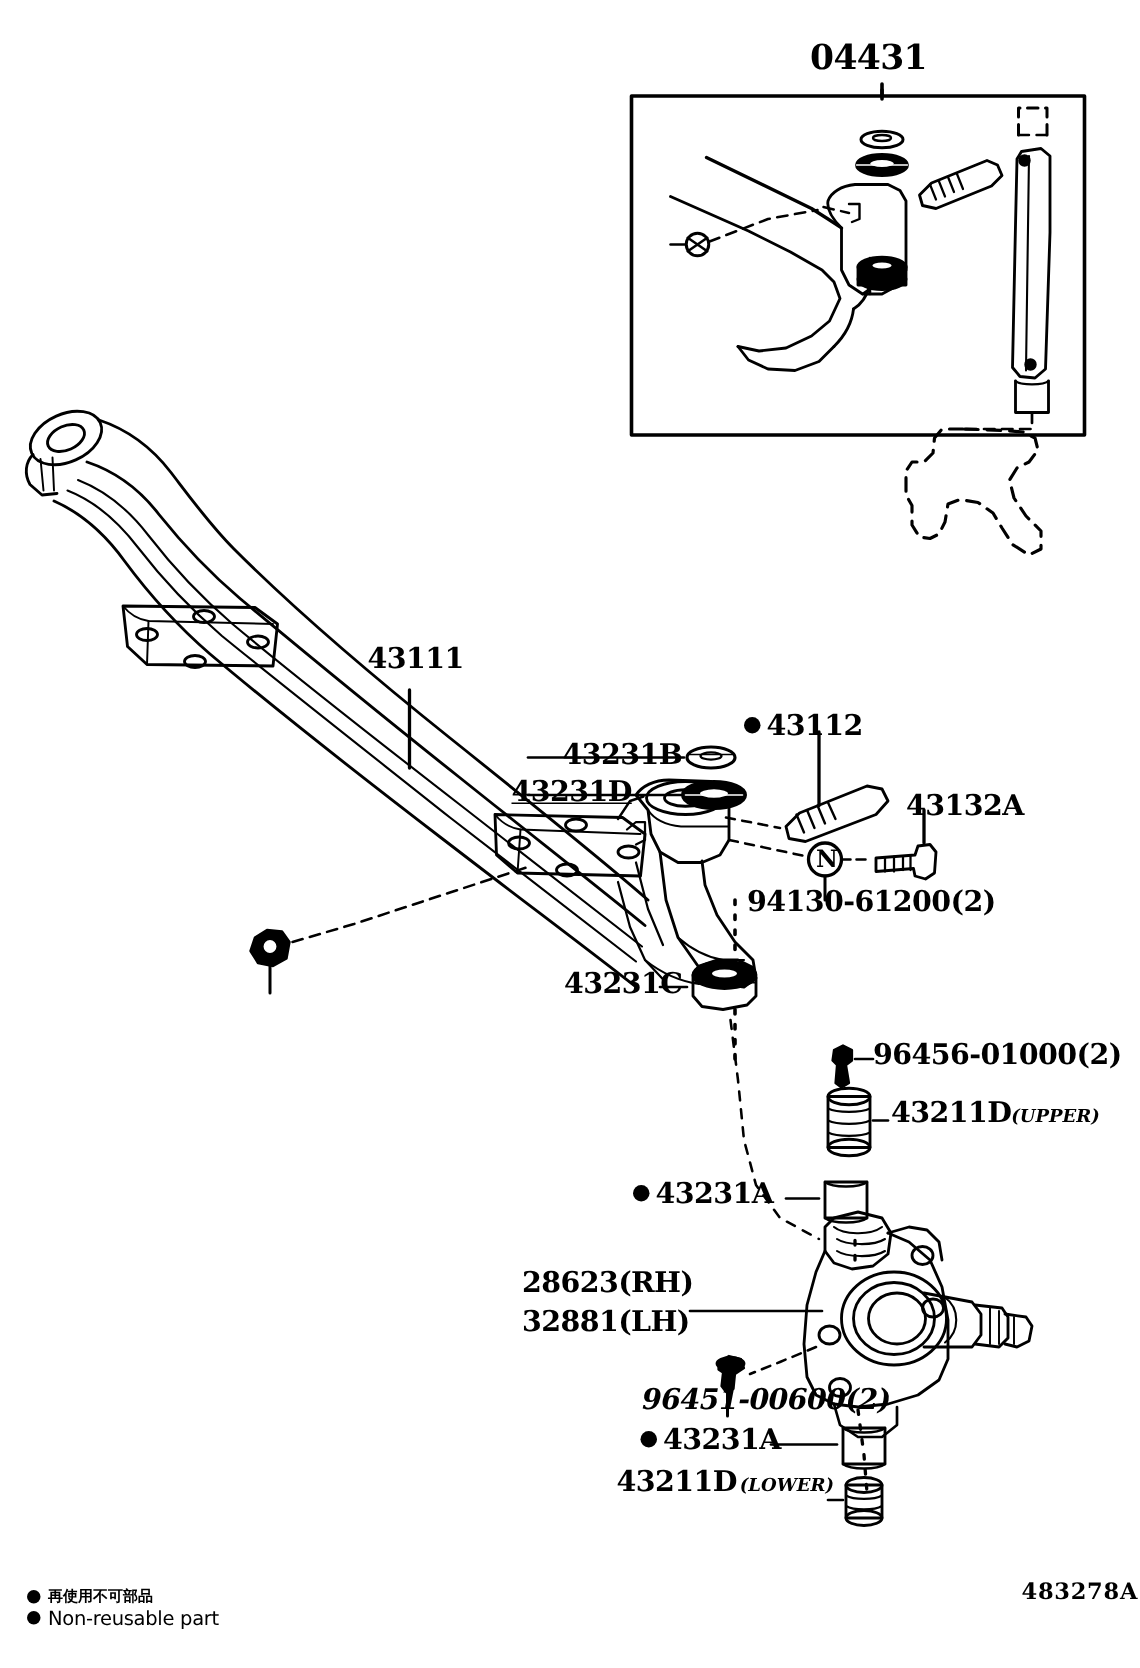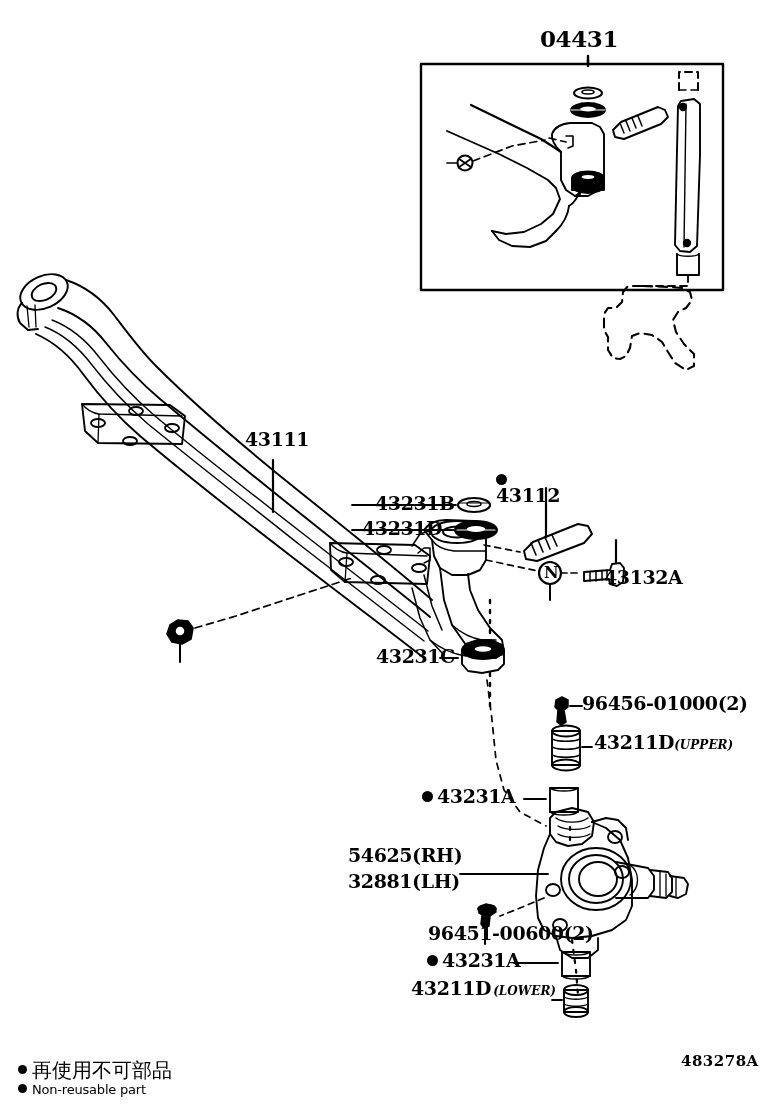--- a/index.html
+++ b/index.html
@@ -19,21 +19,21 @@
     letter-spacing:-0.4px;
     white-space:nowrap;
     line-height:1;
     color:#000;
   }
   .lbl.sm{font-size:14px;letter-spacing:0px;}
   .lbl.ttl{font-size:23px;}
   .lbl.code{font-size:15px;letter-spacing:0.5px;}
   .lbl.jp{
     font-family:"DejaVu Sans","Liberation Sans",sans-serif;
-    font-size:20px;font-weight:normal;letter-spacing:0px;
+    font-size:10px;font-weight:bold;letter-spacing:0px;
   }
   .lbl.en{
     font-family:"DejaVu Sans","Liberation Sans",sans-serif;
     font-size:13px;font-weight:normal;letter-spacing:-0.2px;
   }
   .row{display:flex;align-items:baseline;}
   .dot{
     display:inline-block;width:11px;height:11px;border-radius:50%;
     background:#000;margin-right:4px;position:relative;top:-1px;
   }
@@ -324,50 +324,51 @@
 
     </g>
   </svg>
 
   <div class="lbl ttl" style="left:540px; top:27px;">04431</div>
 
   <div class="lbl" style="left:245px; top:430px;">43111</div>
 
   <div class="lbl" style="left:375px; top:494px;">43231B</div>
 
-  <div class="lbl" style="left:362px; top:519px;">43231D</div>
-
-  <div class="row" style="position:absolute; left:496px; top:475px;flex-direction:column;">
+  <div class="lbl" style="left:341px; top:519px;text-decoration:underline;">43231D</div>
+
+  <div class="row" style="position:absolute; left:496px; top:475px;">
     <span class="dot"></span>
     <span class="lbl" style="position:static;">43112</span>
   </div>
 
-  <div class="lbl" style="left:604px; top:528px;margin-top:40px;">43132A</div>
-
+  <div class="lbl" style="left:604px; top:528px;">43132A</div>
+
+  <div class="lbl" style="left:498px; top:592px;">94130-61200(2)</div>
 
 
   <div class="lbl" style="left:376px; top:647px;">43231C</div>
 
   <div class="lbl" style="left:582px; top:694px;">96456-01000(2)</div>
 
   <div class="row" style="position:absolute; left:594px; top:733px;">
     <span class="lbl" style="position:static;">43211D</span>
     <span class="lbl sub" style="position:static;">(UPPER)</span>
   </div>
 
   <div class="row" style="position:absolute; left:422px; top:787px;">
     <span class="dot"></span>
     <span class="lbl" style="position:static;">43231A</span>
   </div>
 
-  <div class="lbl" style="left:348px; top:846px;">54625(RH)</div>
+  <div class="lbl" style="left:348px; top:846px;">28623(RH)</div>
 
   <div class="lbl" style="left:348px; top:872px;">32881(LH)</div>
 
-  <div class="lbl" style="left:428px; top:924px;">96451-00600(2)</div>
+  <div class="lbl" style="left:428px; top:924px;font-style:italic;">96451-00600(2)</div>
 
   <div class="row" style="position:absolute; left:427px; top:951px;">
     <span class="dot"></span>
     <span class="lbl" style="position:static;">43231A</span>
   </div>
 
   <div class="row" style="position:absolute; left:411px; top:979px;">
     <span class="lbl" style="position:static;">43211D</span>
     <span class="lbl sub" style="position:static; margin-left:2px;">(LOWER)</span>
   </div>

